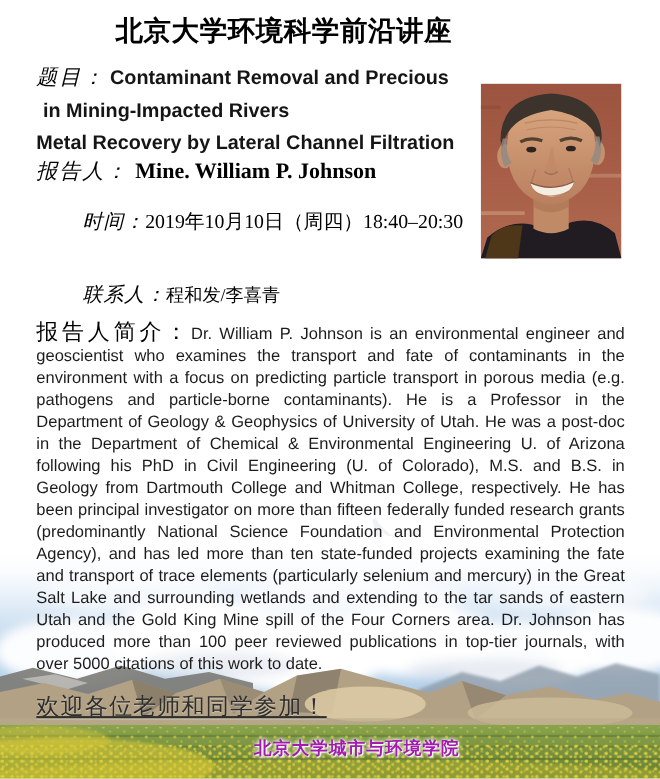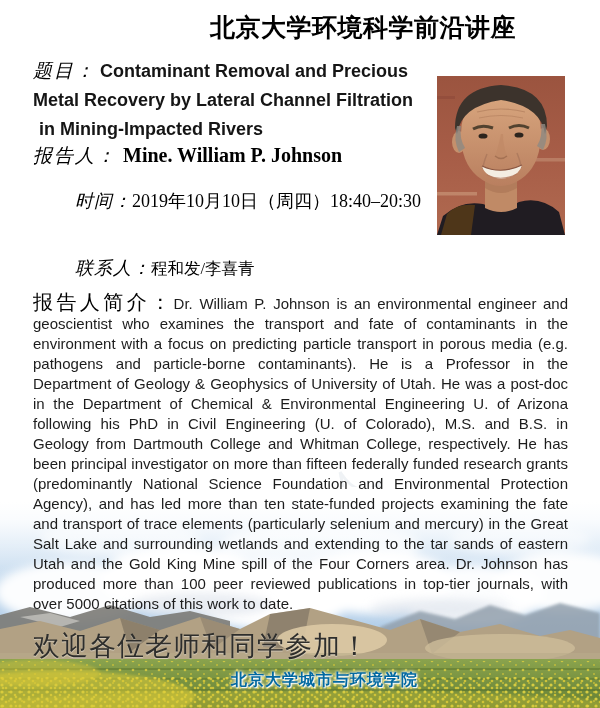--- a/index.html
+++ b/index.html
@@ -1,21 +1,21 @@
 <!DOCTYPE html>
 <html><head>
 <meta charset="utf-8">
 <style>
   html,body{margin:0;padding:0;}
   body{width:600px;height:708px;background:#ffffff;overflow:hidden;position:relative;
        font-family:"Liberation Serif",serif;}
   .poster{position:absolute;inset:0;width:600px;height:708px;}
 
   
-  .title{position:absolute;top:11px;left:0;width:516px;text-align:right;
+  .title{position:absolute;top:11px;left:0;width:516px;text-align:center;
          font-family:"Liberation Sans",sans-serif;font-weight:bold;
          font-size:25px;color:#000;letter-spacing:0.5px;}
 
   
   .topic{position:absolute;left:33px;top:56px;white-space:nowrap;line-height:29px;color:#111;}
   .cn-label{font-family:"Liberation Serif",serif;font-size:19px;letter-spacing:2px;color:#000;font-style:italic;}
   .en-bold-sans{font-family:"Liberation Sans",sans-serif;font-weight:bold;font-size:18px;color:#151515;}
   .topic .line1 .en-bold-sans{margin-left:4px;}
   .topic .line3{padding-left:6px;}
 
@@ -33,27 +33,27 @@
   .contact-line .cn-label{font-size:18px;}
 
   
   .bio{position:absolute;left:33px;top:292px;width:535px;z-index:3;
        font-family:"Liberation Sans",sans-serif;font-size:15px;line-height:20px;
        text-align:justify;color:#1c1c1c;}
   .bio .bio-label{font-family:"Liberation Serif",serif;font-size:20px;letter-spacing:1px;color:#000;}
 
   
   .welcome{position:absolute;left:33px;top:628px;z-index:4;
-           font-size:27px;letter-spacing:1px;color:#2e2e2c;
-           text-shadow:0 1px 1px rgba(255,255,255,0.45);}
+           font-size:21px;letter-spacing:1px;color:#2e2e2c;
+           text-shadow:0 1px 1px rgba(255,255,255,0.45);text-decoration:underline;}
   .org1{position:absolute;left:141px;top:651px;z-index:4;font-weight:bold;
         font-size:17px;letter-spacing:1px;color:#23261a;
         text-shadow:0 0 3px #fff,0 0 5px #fff,1px 1px 1px #fff;}
   .org2{position:absolute;left:231px;top:670px;z-index:4;font-weight:bold;
-        font-size:16px;letter-spacing:1px;color:#0369a1;
+        font-size:16px;letter-spacing:1px;color:#a21caf;
         text-shadow:0 0 3px #fff,0 0 5px #fff,1px 1px 1px #fff;}
 
   
   .portrait{position:absolute;left:437px;top:76px;width:128px;height:159px;z-index:2;}
 
   
   .landscape{position:absolute;left:0;top:487px;width:600px;height:221px;z-index:1;overflow:hidden;}
   .landscape-fade{position:absolute;left:0;top:0;width:600px;height:110px;
     background:linear-gradient(180deg,#ffffff 0px,#ffffff 15px,
       rgba(255,255,255,0.85) 32px,rgba(255,255,255,0.45) 55px,
@@ -184,22 +184,22 @@
     <path d="M58,80 Q64,85 70,80" stroke="#9c6a4d" stroke-width="1.4" fill="none" opacity="0.8"></path>
     <path d="M50,78 Q46,88 46,93" stroke="#a5745a" stroke-width="1.4" fill="none" opacity="0.7"></path>
     <path d="M80,77 Q84,87 84,92" stroke="#a5745a" stroke-width="1.4" fill="none" opacity="0.7"></path>
     <path d="M45,90 Q64,99 85,89 Q82,101 64,103 Q48,101 45,90 Z" fill="#f4eee2"></path>
     <path d="M45,90 Q64,99 85,89" stroke="#8a5640" stroke-width="1.2" fill="none"></path>
     <path d="M50,99 Q64,106 80,98" stroke="#b3795c" stroke-width="1.2" fill="none" opacity="0.8"></path>
   </svg>
 
   <div class="topic">
     <div class="line1"><span class="cn-label">题目：</span><span class="en-bold-sans">Contaminant Removal and Precious</span></div>
+    <div class="en-bold-sans line3">in Mining-Impacted Rivers</div>
     <div class="en-bold-sans">Metal Recovery by Lateral Channel Filtration</div>
-    <div class="en-bold-sans line3">in Mining-Impacted Rivers</div>
   </div>
 
   <div class="speaker">
     <span class="cn-label">报告人：</span><span class="name">Mine. William P. Johnson</span>
   </div>
 
   <div class="info time-line">
     <span class="cn-label">时间：</span><span>2019年10月10日（周四）18:40–20:30</span>
   </div>
   <div class="info contact-line">

